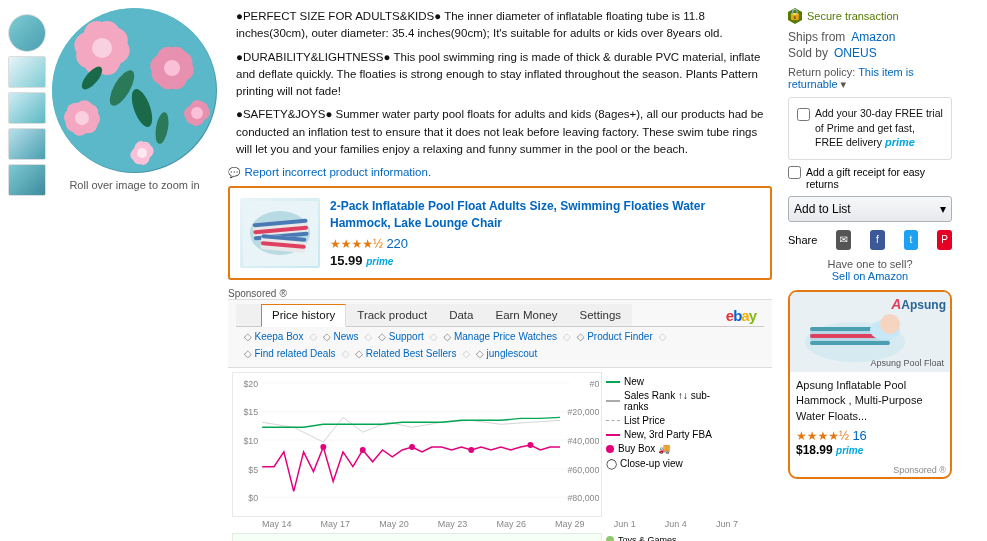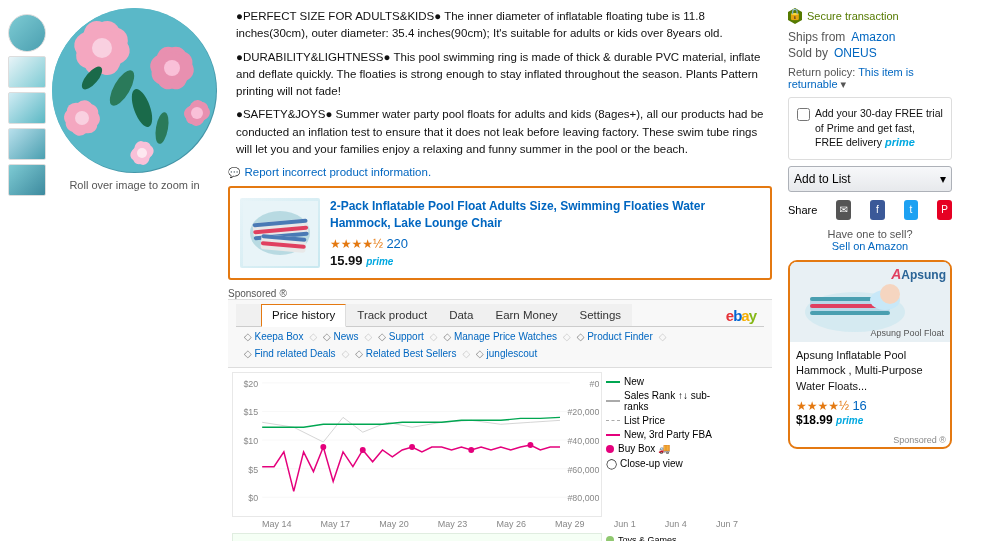--- a/index.html
+++ b/index.html
@@ -352,20 +352,24 @@
     <div class="prime-box">
       <div class="prime-checkbox">
         <input type="checkbox" style="margin-top: 2px;">
         <span class="prime-text">
           <span>Add your 30-day FREE trial of Prime and get fast, FREE delivery</span>
           <span class="prime-logo"> prime</span>
         </span>
       </div>
     </div>
 
+    <div class="gift-checkbox">
+      <input type="checkbox" style="">
+      <span>Add a gift receipt for easy returns</span>
+    </div>
 
     <button class="add-to-list-btn">
       <span>Add to List</span>
       <span>▾</span>
     </button>
 
     <div class="share-row">
       <span>Share</span>
       <div class="share-icon share-email">✉</div>
       <div class="share-icon share-fb">f</div>

